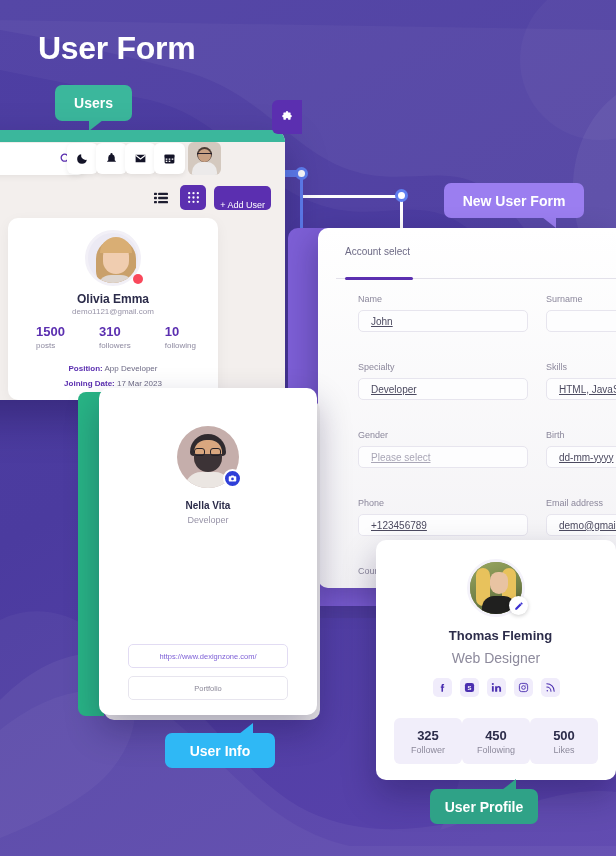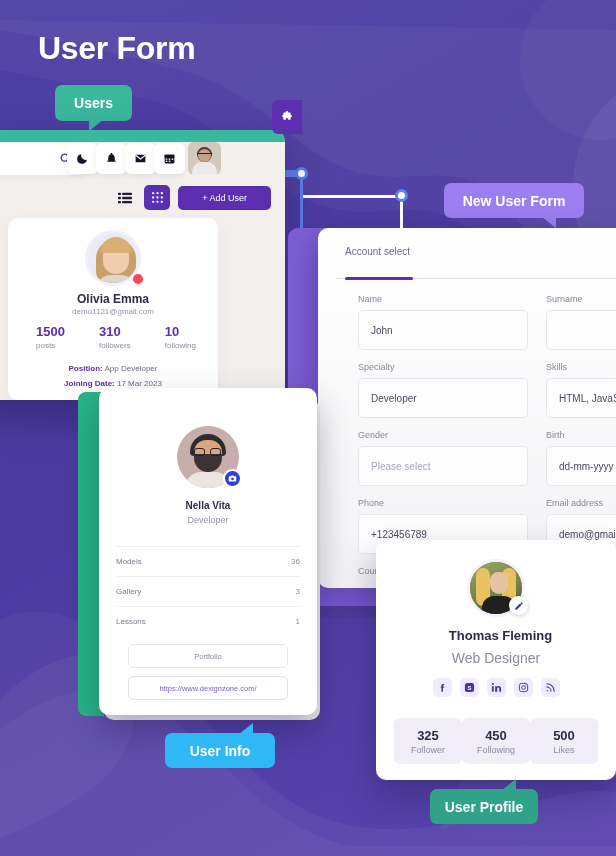--- a/index.html
+++ b/index.html
@@ -70,22 +70,22 @@
   }
   .tb-avatar .head { position:absolute; left:9px; top:5px; width:15px; height:15px; border-radius:50%; background:#4a3a33;}
   .tb-avatar .face { position:absolute; left:10px; top:7px; width:13px; height:13px; border-radius:50%; background:#c8a083;}
   .tb-avatar .glass{ position:absolute; left:9px; top:11px; width:15px; height:4px; border-top:1.4px solid #26202c;}
   .tb-avatar .body { position:absolute; left:4px; top:20px; width:25px; height:16px; border-radius:10px 10px 0 0; background:#eceaea;}
 
   .app-actions { position:absolute; right:14px; top:55px; display:flex; align-items:center; gap:8px; }
   .ico-list { width:22px; height:22px; display:flex; align-items:center; justify-content:center; }
   .ico-grid-btn { width:26px; height:25px; border-radius:5px; background:#5b2fb0; display:flex; align-items:center; justify-content:center; }
   .btn-adduser {
-    height:24px; padding:0 24px; border-radius:5px; background:#5b2fb0; color:#fff;
-    font-size:9px; display:flex; align-items:center; white-space:nowrap;
+    height:24px; padding:0 6px; border-radius:5px; background:#5b2fb0; color:#fff;
+    font-size:9px; display:flex; align-items:flex-end; white-space:nowrap;
   }
 
   
   .card-strip { position:absolute; left:0; top:88px; width:100%; height:182px; }
   .ucard { position:absolute; top:0; background:#fff; border-radius:10px; box-shadow:0 4px 14px rgba(0,0,0,.05); }
   .ucard-main { left:76px; width:210px; height:182px; }
 
   .ucard-main .avatar-wrap { position:absolute; left:50%; transform:translateX(-50%); top:12px; width:56px; height:56px; }
   .av-circle { width:56px; height:56px; border-radius:50%; background:#eceaf4; overflow:hidden; position:relative; border:3px solid #f2f0f7; }
   .av-f-hair { position:absolute; left:8px; top:6px; width:40px; height:48px; border-radius:20px 20px 16px 16px; background:#c9a06a; }
@@ -132,22 +132,22 @@
   .form-tabline-bg { position:absolute; left:18px; right:0; top:32px; height:1px; background:#e3e1ea; }
   .form-tabline { position:absolute; left:27px; top:31px; width:68px; height:2.5px; background:#5b2fb0; border-radius:2px; }
 
   .fgrid { position:absolute; left:0; top:66px; right:0; }
   .frow { position:relative; height:68px; }
   .fg { position:absolute; }
   .fg.col1 { left:40px; width:170px; }
   .fg.col2 { left:228px; width:170px; }
   .flabel { font-size:9px; color:#8c889c; margin-bottom:6px; }
   .finput {
-    height:40px; border:1px solid #e7e5ee; border-radius:5px; background:#fdfdfe;
-    display:flex; align-items:center; padding:0 12px; font-size:10px; color:#4c4a60;
+    height:22px; border:1px solid #e7e5ee; border-radius:5px; background:#fdfdfe;
+    display:flex; align-items:center; padding:0 12px; font-size:10px; color:#4c4a60;text-decoration:underline;
   }
   .finput.ph { color:#a9a6b6; }
 
   
   .info-shadowcard {
     position:absolute; left:104px; top:400px; width:216px; height:320px;
     background:#efeeed; border-radius:10px;
   }
   .info-card {
     position:absolute; left:99px; top:388px; width:218px; height:327px;
@@ -456,38 +456,24 @@
     <div class="iav-cam">
       <svg width="9" height="9" viewBox="0 0 24 24" fill="#ffffff">
         <path d="M9 4l-1.4 2H4a2 2 0 0 0-2 2v10a2 2 0 0 0 2 2h16a2 2 0 0 0 2-2V8a2 2 0 0 0-2-2h-3.6L15 4z"></path>
         <circle cx="12" cy="13" r="3.6" fill="#2f3fd8"></circle>
       </svg>
     </div>
   </div>
   <div class="info-name">Nella Vita</div>
   <div class="info-role">Developer</div>
 
-  <div class="info-rows">
-    <div class="info-row">
-      <span>Models</span>
-      <span class="v">36</span>
-    </div>
-    <div class="info-row">
-      <span>Gallery</span>
-      <span class="v">3</span>
-    </div>
-    <div class="info-row">
-      <span>Lessons</span>
-      <span class="v">1</span>
-    </div>
-  </div>
 
   <div class="info-btns">
+    <div class="info-btn link">https://www.dexignzone.com/</div>
     <div class="info-btn">Portfolio</div>
-    <div class="info-btn link">https://www.dexignzone.com/</div>
   </div>
 </div>
 
 <div class="badge badge-userinfo">
   <span>User Info</span>
   <span class="tail"></span>
 </div>
 
 <div class="prof-card">
   <div class="prof-avatar">

